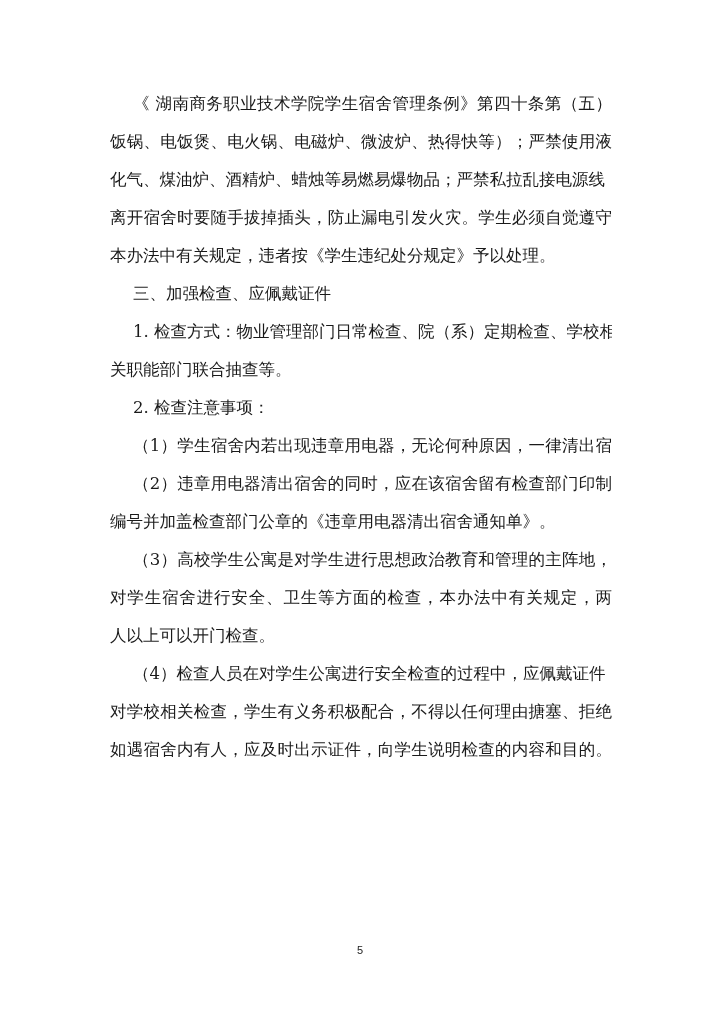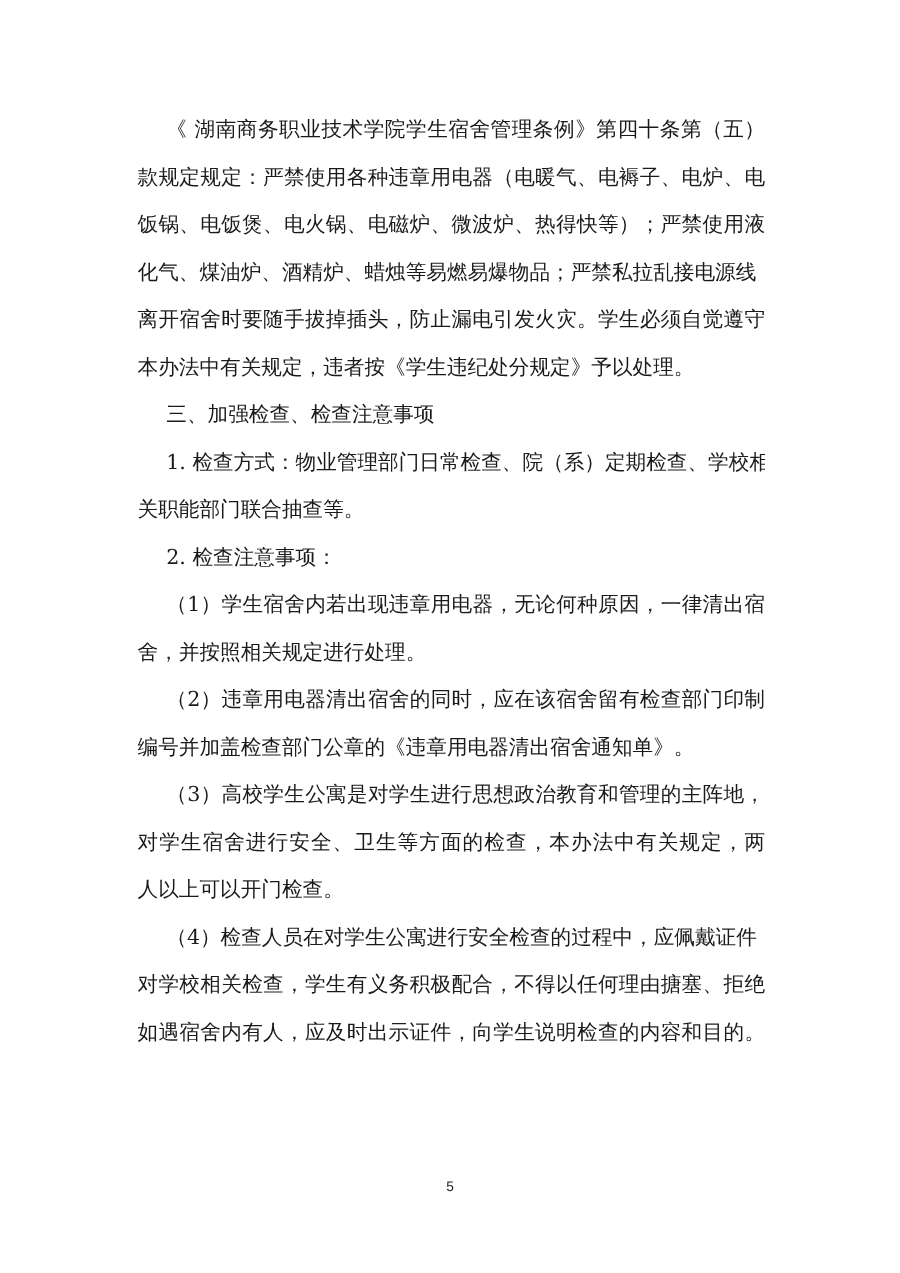--- a/index.html
+++ b/index.html
@@ -14,35 +14,33 @@
   .page-number { position:absolute; left:0; width:720px; top:944px; text-align:center;
                  font-family:"Liberation Sans", sans-serif; font-size:11px; color:#222; }
 </style>
 </head>
 <body>
 
 <div class="page">
   <div class="body-text">
 
     <span class="line indent">《 湖南商务职业技术学院学生宿舍管理条例》第四十条第（五）</span>
-    <span class="line">款规定规定：严禁使用各种违章用电器（电暖气、电褥子、电炉、电</span>
     <span class="line">饭锅、电饭煲、电火锅、电磁炉、微波炉、热得快等）；严禁使用液</span>
     <span class="line">化气、煤油炉、酒精炉、蜡烛等易燃易爆物品；严禁私拉乱接电源线；</span>
     <span class="line">离开宿舍时要随手拔掉插头，防止漏电引发火灾。学生必须自觉遵守</span>
     <span class="line last">本办法中有关规定，违者按《学生违纪处分规定》予以处理。</span>
 
-    <span class="line indent last">三、加强检查、检查注意事项</span>
+    <span class="line indent last">三、加强检查、应佩戴证件</span>
 
     <span class="line indent">1. 检查方式：物业管理部门日常检查、院（系）定期检查、学校相</span>
     <span class="line last">关职能部门联合抽查等。</span>
 
     <span class="line indent last">2. 检查注意事项：</span>
 
     <span class="line indent">（1）学生宿舍内若出现违章用电器，无论何种原因，一律清出宿</span>
-    <span class="line last">舍，并按照相关规定进行处理。</span>
 
     <span class="line indent">（2）违章用电器清出宿舍的同时，应在该宿舍留有检查部门印制</span>
     <span class="line last">编号并加盖检查部门公章的《违章用电器清出宿舍通知单》。</span>
 
     <span class="line indent">（3）高校学生公寓是对学生进行思想政治教育和管理的主阵地，</span>
     <span class="line">对学生宿舍进行安全、卫生等方面的检查，本办法中有关规定，两</span>
     <span class="line last">人以上可以开门检查。</span>
 
     <span class="line indent">（4）检查人员在对学生公寓进行安全检查的过程中，应佩戴证件，</span>
     <span class="line">对学校相关检查，学生有义务积极配合，不得以任何理由搪塞、拒绝</span>

